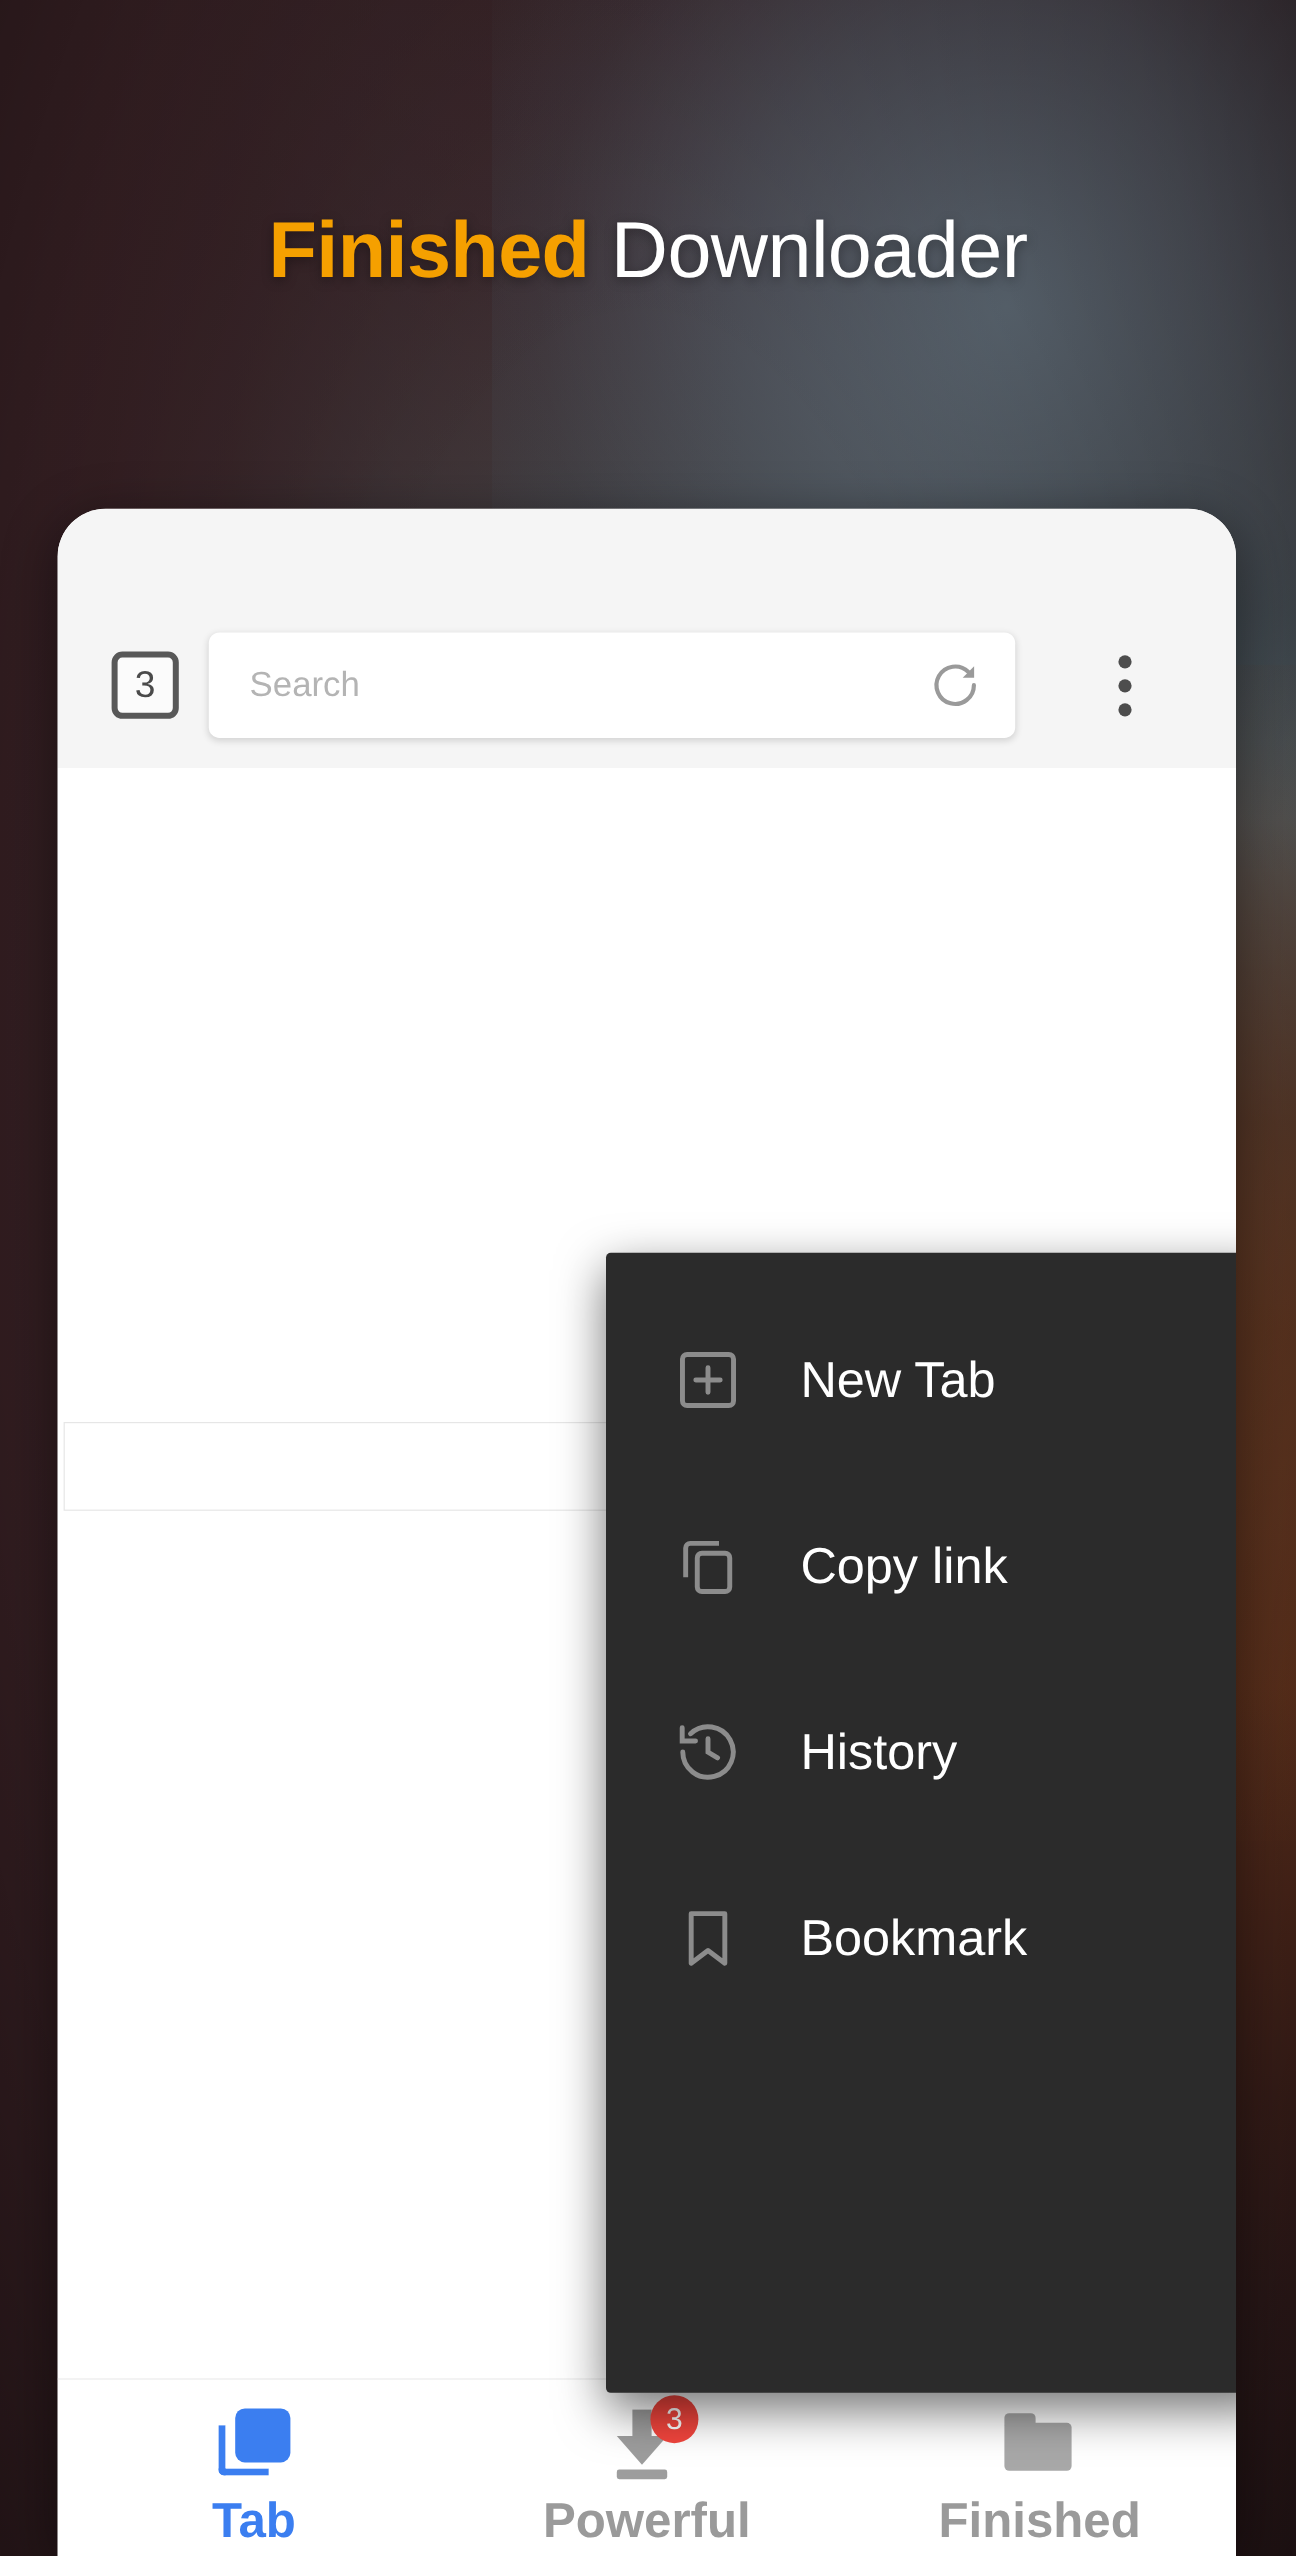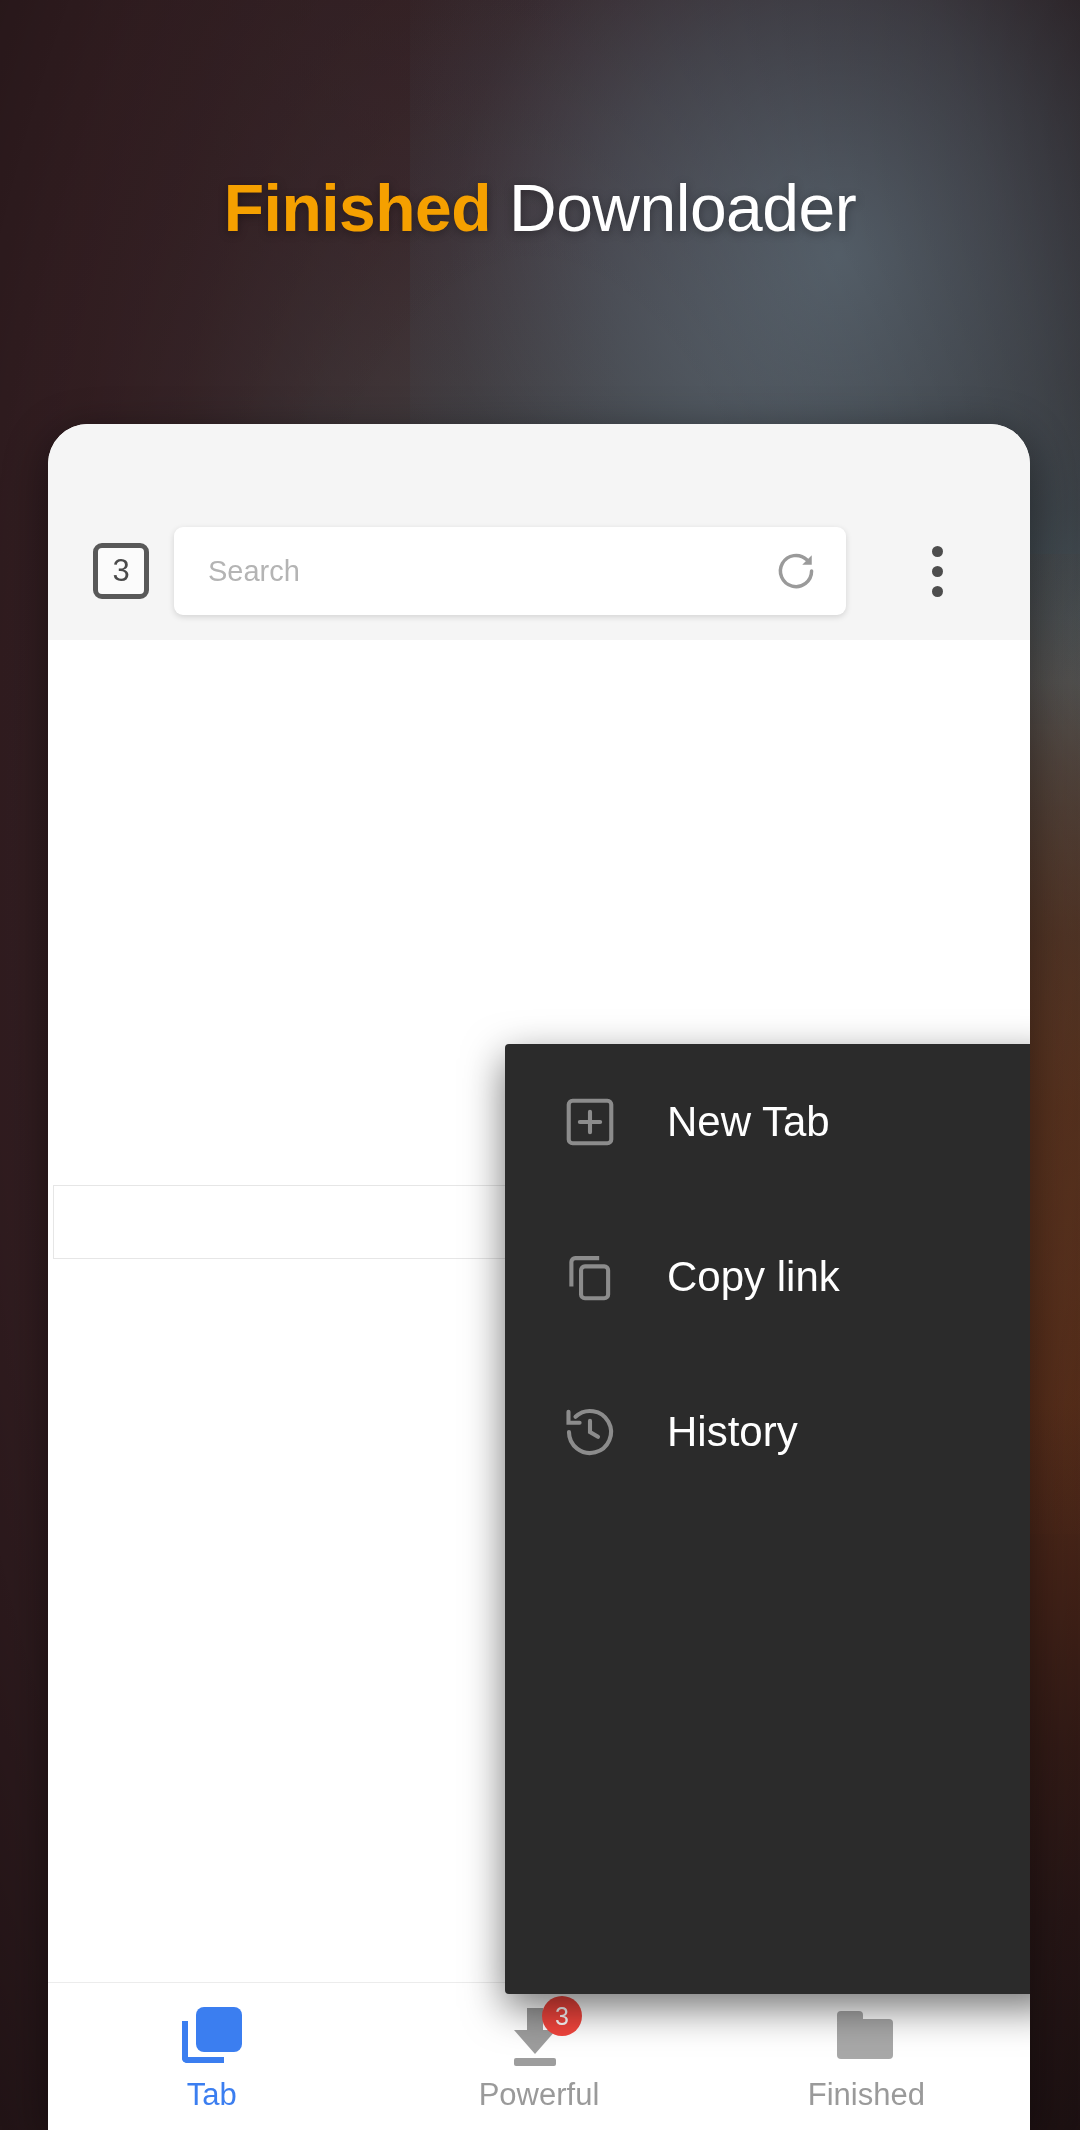--- a/index.html
+++ b/index.html
@@ -151,21 +151,21 @@
   }
   .nav-item {
     flex:1; display:flex; flex-direction:column;
     align-items:center; justify-content:flex-start;
     padding-top:22px; position:relative;
   }
   .nav-icon {
     width:64px; height:60px; position:relative;
     display:flex; align-items:center; justify-content:center;
   }
-  .nav-label { margin-top:12px; font-size:31px; color:#9a9a9a; }
+  .nav-label { margin-top:12px; font-size:41px; color:#9a9a9a;font-weight:bold; }
   .nav-item.active .nav-label { color:#3b7ef0; }
 
   
   .tab-glyph { position:relative; width:60px; height:56px; }
   .tab-glyph .back {
     position:absolute; left:0; bottom:0; width:42px; height:42px;
     border-left:6px solid #3b7ef0; border-bottom:6px solid #3b7ef0;
     border-radius:0 0 0 5px;
   }
   .tab-glyph .front {
@@ -209,20 +209,21 @@
     background:#a8a8a8; border-radius:4px;
   }
 
   
   #overflow-menu {
     position:absolute; left:457px; top:620px;
     width:556px; height:950px;
     background:#2b2b2b;
     border-radius:4px;
     box-shadow:0 14px 40px rgba(0,0,0,0.55);
+    padding-top:28px;
     z-index:20;
   }
   .menu-item {
     height:155px; display:flex; align-items:center;
     padding-left:50px;
   }
   .menu-icon {
     width:70px; height:70px; flex:0 0 70px;
     display:flex; align-items:center; justify-content:center;
     margin-right:42px;
@@ -337,16 +338,24 @@
       <div class="menu-icon">
         <svg width="58" height="58" viewBox="0 0 24 24" fill="none" stroke="#8c8c8c" stroke-width="1.7" stroke-linecap="round">
           <path d="M3.3 12a8.7 8.7 0 1 0 2.7-6.3"></path>
           <path d="M3.1 3.6v4.6h4.6"></path>
           <path d="M12 7.4V12l3.3 2"></path>
         </svg>
       </div>
       <div class="menu-label">History</div>
     </div>
 
+    <div class="menu-item">
+      <div class="menu-icon">
+        <svg width="58" height="58" viewBox="0 0 24 24" fill="none" stroke="#8c8c8c" stroke-width="1.7" stroke-linejoin="round">
+          <path d="M6.2 3.6h11.6v17.1L12 16.3l-5.8 4.4z"></path>
+        </svg>
+      </div>
+      <div class="menu-label">Bookmark</div>
+    </div>
 
 
   </div>
 </div>
 
 </body></html>

